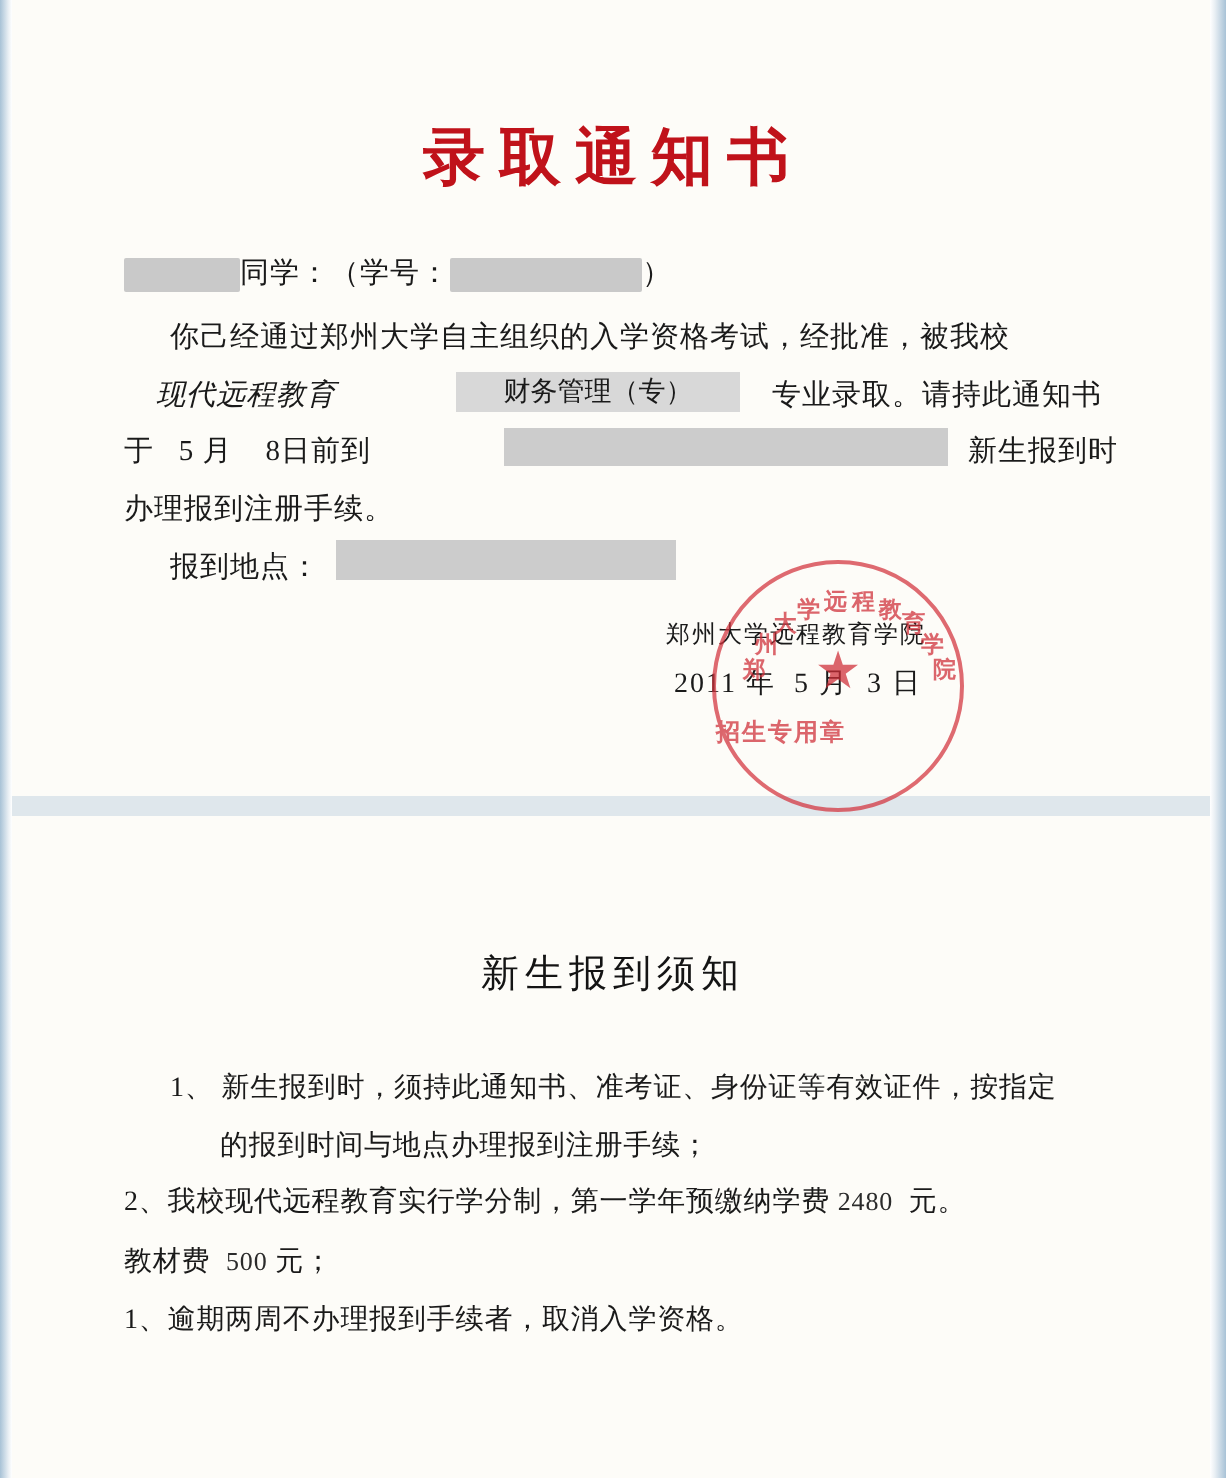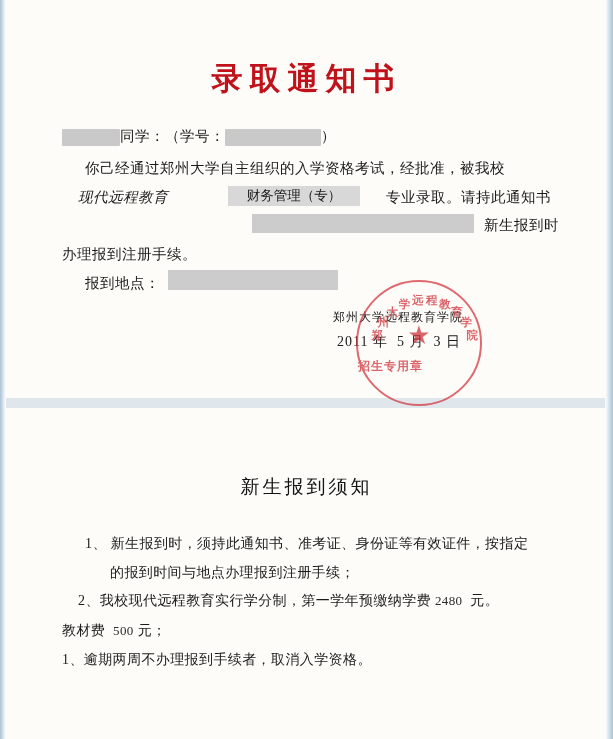--- a/index.html
+++ b/index.html
@@ -79,21 +79,21 @@
   .line-name { left: 62px; top: 127px; }
   .rd-name { width: 58px; height: 17px; }
   .rd-sid { width: 96px; height: 17px; }
   
   .line-2 { left: 85px; top: 159px; }
   
   .line-3a { left: 78px; top: 188px; font-style: italic; }
   .major-box {
     position: absolute;
     left: 228px; top: 186px;
-    width: 132px; height: 20px;
+    width: 142px; height: 20px;
     background: #d8d8d8;
     text-align: center;
     font-size: 13.5px;
     color: #1a1a1a;
     line-height: 20px;
   }
   .line-3b { left: 386px; top: 188px; }
   
   .line-4a { left: 62px; top: 216px; }
   .rd-center { position: absolute; left: 252px; top: 214px; width: 222px; height: 19px; background: #cccccc; }
@@ -155,21 +155,21 @@
     width: 613px;
     text-align: center;
     font-size: 19px;
     color: #141414;
     letter-spacing: 3px;
     font-weight: normal;
   }
   .n-item { position: absolute; font-size: 14px; color: #1a1a1a; letter-spacing: 0.4px; white-space: nowrap; }
   .n1a { left: 85px; top: 535px; }
   .n1b { left: 62px; top: 564px; margin-left: 48px; }
-  .n2a { left: 62px; top: 592px; margin-left: 16px; }
+  .n2a { left: 62px; top: 592px; }
   .n2b { left: 62px; top: 622px; }
   .n3 { left: 62px; top: 651px; }
   .amount { font-size: 13px; color: #2b2b2b; }
 </style>
 </head>
 <body>
 
 <div class="page">
 
   <div class="edge-left"></div>
@@ -184,20 +184,23 @@
   <div class="body-text line-name">
     <span class="redact rd-name"></span><span>同学：（学号：</span><span class="redact rd-sid"></span><span>）</span>
   </div>
 
   <div class="body-text line-2">你己经通过郑州大学自主组织的入学资格考试，经批准，被我校</div>
 
   <div class="body-text line-3a">现代远程教育</div>
   <div class="major-box">财务管理（专）</div>
   <div class="body-text line-3b">专业录取。请持此通知书</div>
 
+  <div class="body-text line-4a">
+    <span>于</span>&nbsp;&nbsp;&nbsp;<span>5</span>&nbsp;<span>月</span>&nbsp;&nbsp;&nbsp;&nbsp;<span>8</span><span>日前到</span>
+  </div>
   <div class="rd-center"></div>
   <div class="body-text line-4b">新生报到时</div>
 
   <div class="body-text line-5">办理报到注册手续。</div>
 
   <div class="body-text line-6">报到地点：</div>
   <div class="rd-place"></div>
 
   <div class="sign-org">郑州大学远程教育学院</div>
   <div class="sign-date">

